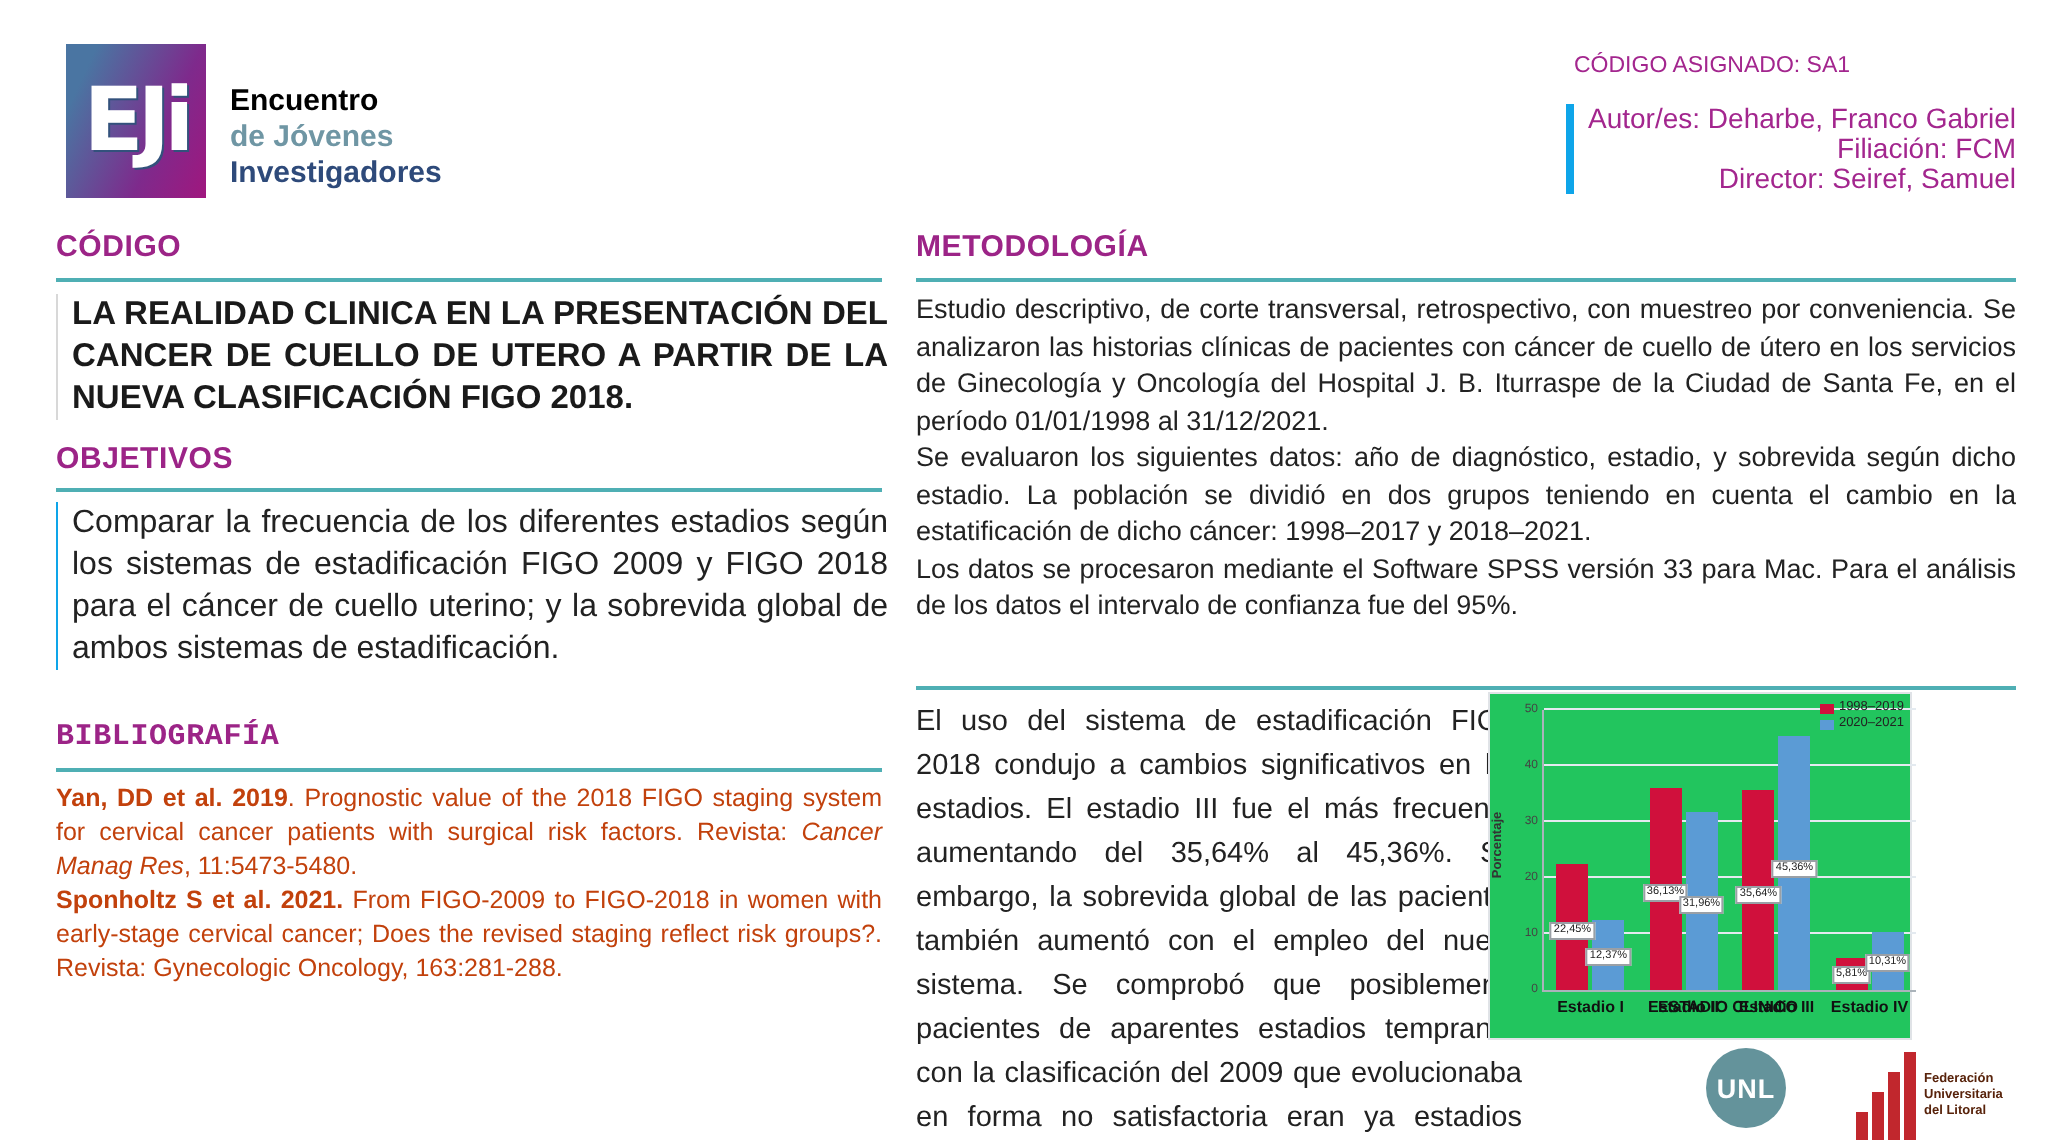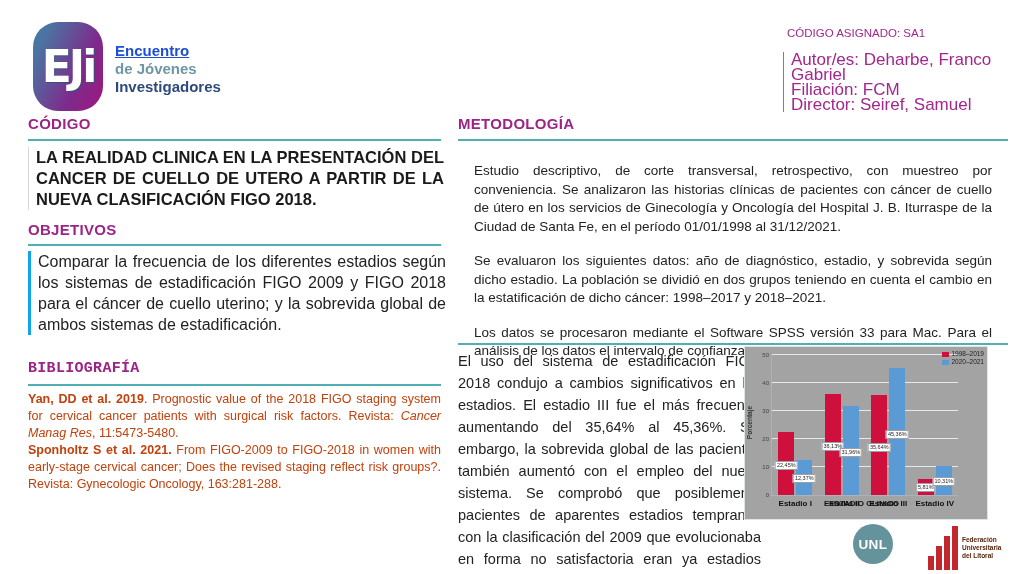--- a/index.html
+++ b/index.html
@@ -1,55 +1,55 @@
 <!DOCTYPE html>
 <html><head>
 <meta charset="utf-8">
 <style>
   html,body{margin:0;padding:0;background:#e9e9e9;}
   .poster{position:relative;width:1024px;height:574px;background:#ffffff;
     font-family:"Liberation Sans",sans-serif;overflow:hidden;margin:0 auto;}
 
   
-  .eji-logo{position:absolute;left:33px;top:22px;width:70px;height:89px;
+  .eji-logo{position:absolute;left:33px;top:22px;width:70px;height:77px;
     background:linear-gradient(115deg,#4a75a2 15%,#7e2a8c 65%,#a0177e 100%);
-    display:flex;align-items:center;justify-content:center;border-radius:25px;}
+    display:flex;align-items:center;justify-content:center;}
   .eji-logo .eji-letters{font-weight:bold;font-size:44px;line-height:44px;color:#ffffff;
     font-family:"DejaVu Sans",sans-serif;letter-spacing:-3px;
     text-shadow:1px 1px 0 #33517c;}
   .eji-text{position:absolute;left:115px;top:42px;font-size:15px;line-height:18px;}
-  .eji-text .l1{color:#1d4ed8;font-weight:bold;text-decoration:underline;}
+  .eji-text .l1{color:#000000;font-weight:bold;}
   .eji-text .l2{color:#6f96a4;font-weight:bold;}
   .eji-text .l3{color:#2e4a7a;font-weight:bold;}
 
   .code-label{position:absolute;left:787px;top:27px;font-size:11.5px;color:#a3268e;}
-  .author-block{position:absolute;left:783px;top:52px;font-size:17px;line-height:15px;
-    color:#a3268e;border-left:1px solid #0ea5e9;padding-left:7px;}
+  .author-block{position:absolute;left:783px;top:52px;font-size:14px;line-height:15px;
+    color:#a3268e;border-left:4px solid #0ea5e9;padding-left:7px;text-align:right;}
 
   
   .sec-head{position:absolute;font-weight:bold;font-size:15px;color:#9c2487;letter-spacing:.3px;}
   .sec-line{position:absolute;height:2px;background:#4fafb4;}
   .body-text{position:absolute;color:#222;text-align:justify;}
 
   
   .titulo-text{left:28px;top:147px;width:408px;font-weight:bold;font-size:16.5px;
     line-height:21px;color:#1a1a1a;border-left:1px solid #d8d8d8;padding-left:7px;}
   .objetivos-text{left:28px;top:251px;width:408px;font-size:16px;line-height:21px;
-    border-left:3px solid #0ea5e9;padding-left:7px;}
+    border-left:1px solid #0ea5e9;padding-left:7px;}
   .biblio-text{left:28px;top:391px;width:413px;font-size:12.5px;line-height:17px;color:#c2410c;}
   .biblio-text .ref b{font-weight:bold;}
   .biblio-text .ref i{font-style:italic;}
 
   
   .metodo-text{left:458px;top:146px;width:550px;font-size:13.5px;line-height:18.5px;}
-  .metodo-text p{margin:16px;}
+  .metodo-text p{margin:0;}
   .conclu-text{left:458px;top:350px;width:303px;font-size:14.5px;line-height:22px;}
 
   
-  .chart{position:absolute;left:744px;top:346px;width:244px;height:174px;background:#a3a3a3;
+  .chart{position:absolute;left:744px;top:346px;width:212px;height:174px;background:#22c55e;
     border:1px solid #e0e3e7;box-sizing:border-box;}
   .chart-ylabel{position:absolute;left:-26px;top:72px;width:60px;font-size:6.5px;font-weight:bold;
     color:#333;transform:rotate(-90deg);text-align:center;}
   #chart-plot{position:absolute;left:26px;top:8px;width:186px;height:140px;
     border-left:1px solid #aab3ba;border-bottom:1px solid #aab3ba;}
   .gridline{position:absolute;left:0;width:100%;height:1px;background:#e4eaf0;z-index:0;}
   .bar{position:absolute;bottom:0;width:16px;z-index:1;}
   .bar-label{position:absolute;transform:translateX(-50%);z-index:2;background:#ffffff;
     border:1px solid #9aa0a6;font-size:5.5px;line-height:7px;padding:0 1px;color:#222;
     white-space:nowrap;}

